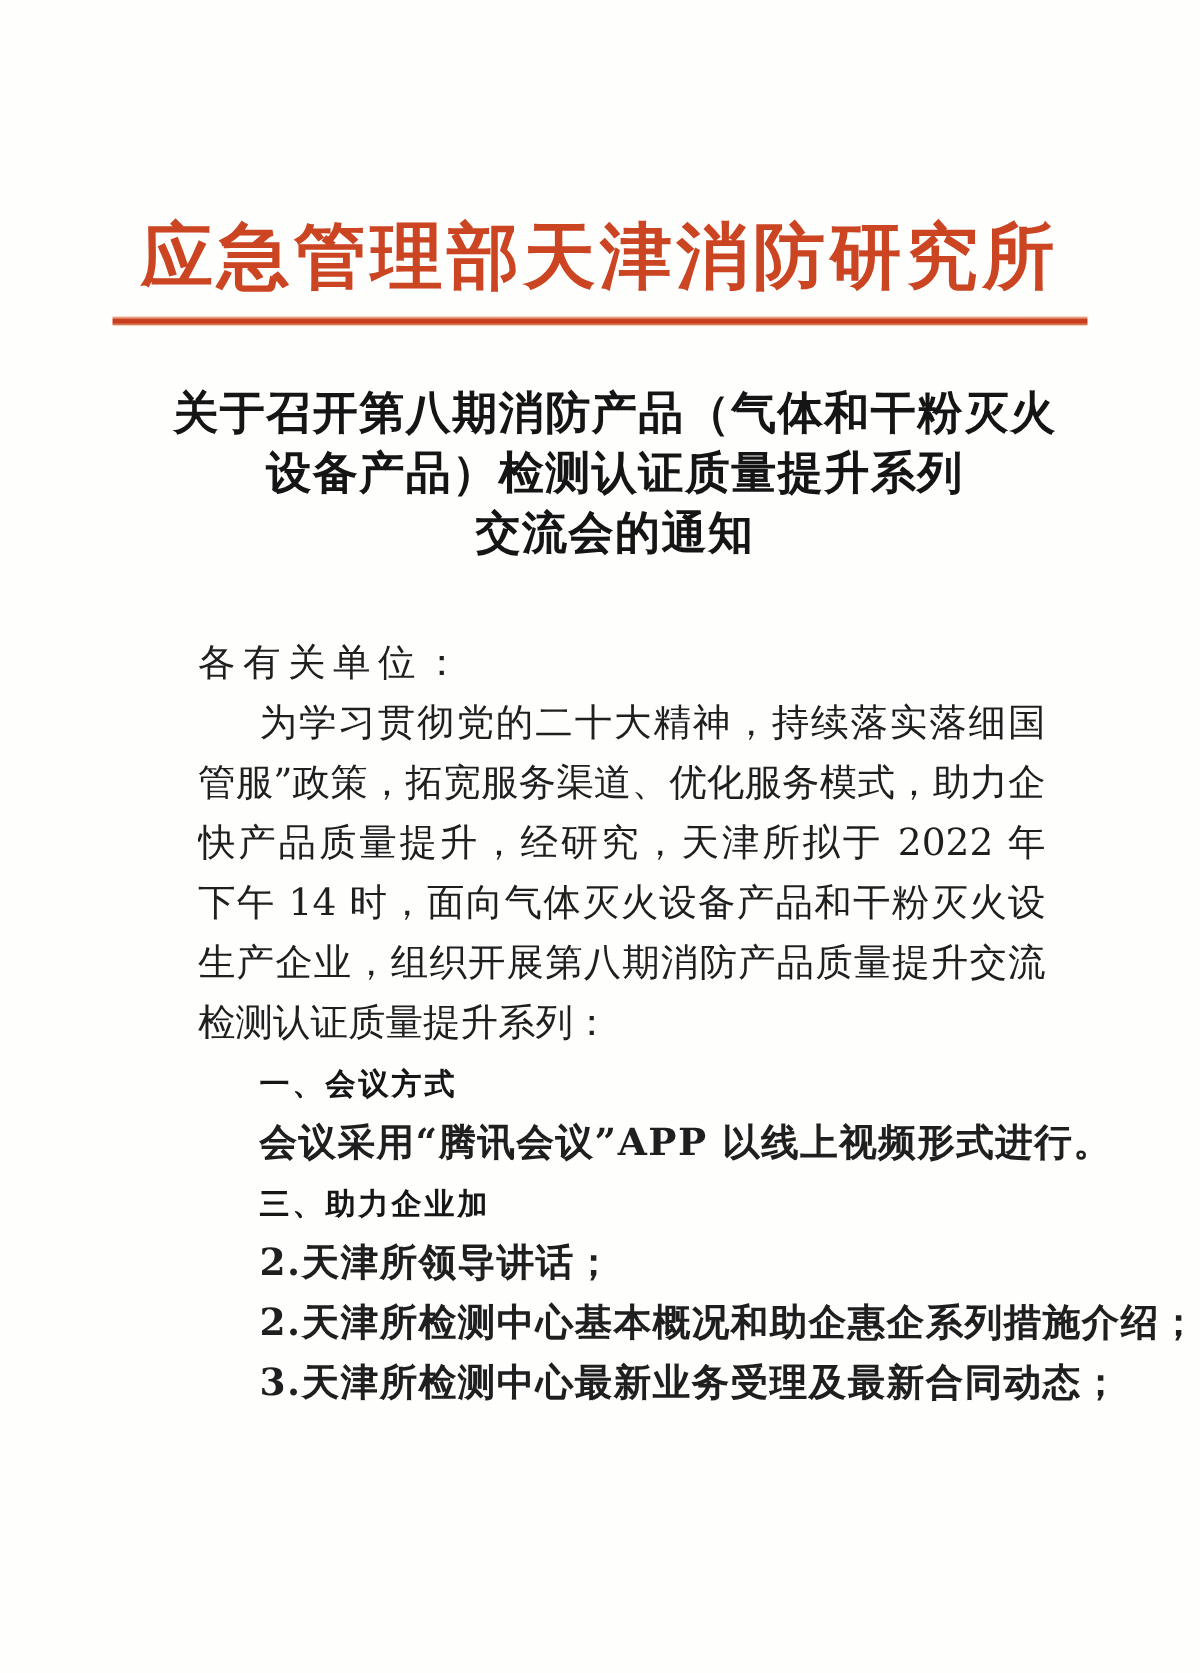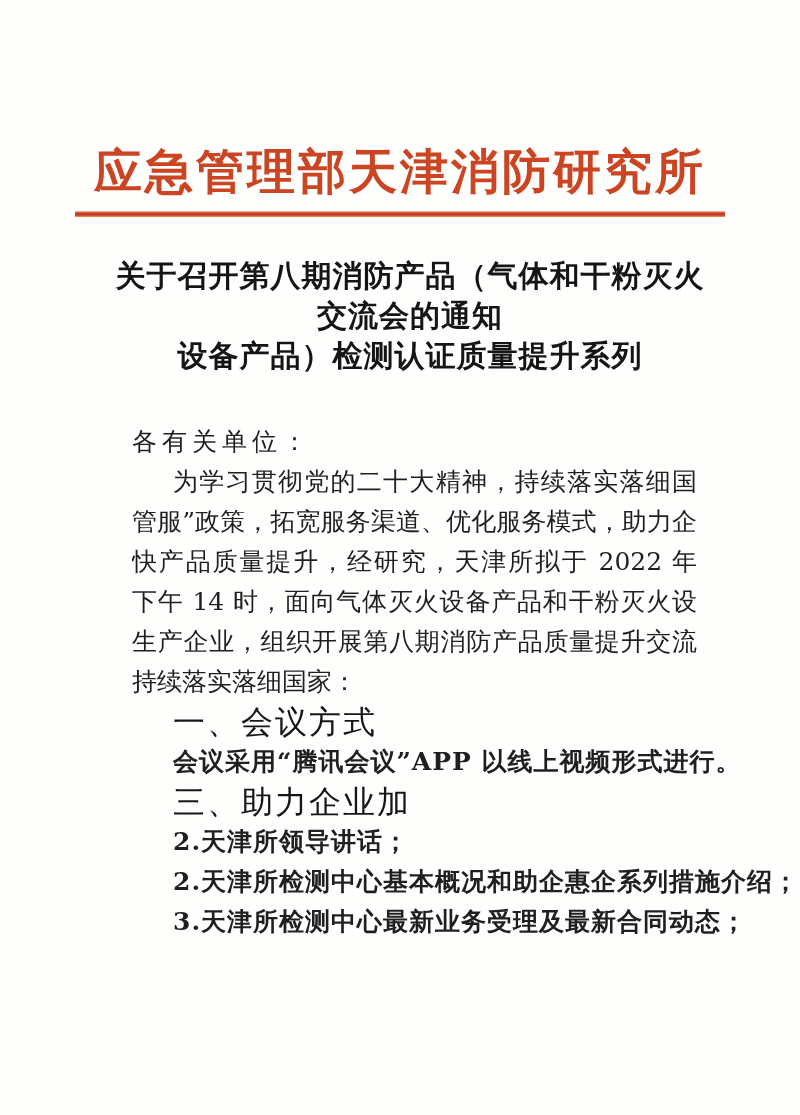--- a/index.html
+++ b/index.html
@@ -65,52 +65,52 @@
     white-space: normal;
     text-align: justify;
     text-align-last: justify;
     overflow: hidden;
   }
   .indent { padding-left: 41px; }
   .salutation { letter-spacing: 5px; }
   .heading {
     padding-left: 41px;
     font-family: "DejaVu Sans", "Liberation Sans", sans-serif;
-    font-weight: normal;
-    font-size: 32px;
+    font-weight: bold;
+    font-size: 20px;
     letter-spacing: 2px;
     color: #161616;
   }
   .sub { padding-left: 41px; letter-spacing: 1px; font-weight: bold; }
 </style>
 </head>
 <body>
 
 <div class="page">
 
   <div class="letterhead">应急管理部天津消防研究所</div>
 
   <div class="rule"></div>
 
   <div class="title">
     <div class="t-line">关于召开第八期消防产品（气体和干粉灭火</div>
+    <div class="t-line">设备产品）检测认证质量提升系列</div>
     <div class="t-line">交流会的通知</div>
-    <div class="t-line">设备产品）检测认证质量提升系列</div>
   </div>
 
   <div class="body-block">
 
     <div class="line salutation">各有关单位：</div>
 
     <div class="line just indent">为学习贯彻党的二十大精神，持续落实落细国家“放</div>
     <div class="line just">管服”政策，拓宽服务渠道、优化服务模式，助力企业加</div>
     <div class="line just">快产品质量提升，经研究，天津所拟于 2022 年 11 月 18 日</div>
     <div class="line just">下午 14 时，面向气体灭火设备产品和干粉灭火设备产品的</div>
     <div class="line just">生产企业，组织开展第八期消防产品质量提升交流会。现</div>
-    <div class="line">持续落实落细国家：</div>
+    <div class="line">检测认证质量提升系列：</div>
 
     <div class="line heading">一、会议方式</div>
     <div class="line sub">会议采用“腾讯会议”APP 以线上视频形式进行。</div>
 
 
     <div class="line heading">三、助力企业加</div>
     <div class="line sub">2.天津所领导讲话；</div>
     <div class="line sub">2.天津所检测中心基本概况和助企惠企系列措施介绍；</div>
     <div class="line sub">3.天津所检测中心最新业务受理及最新合同动态；</div>
 

